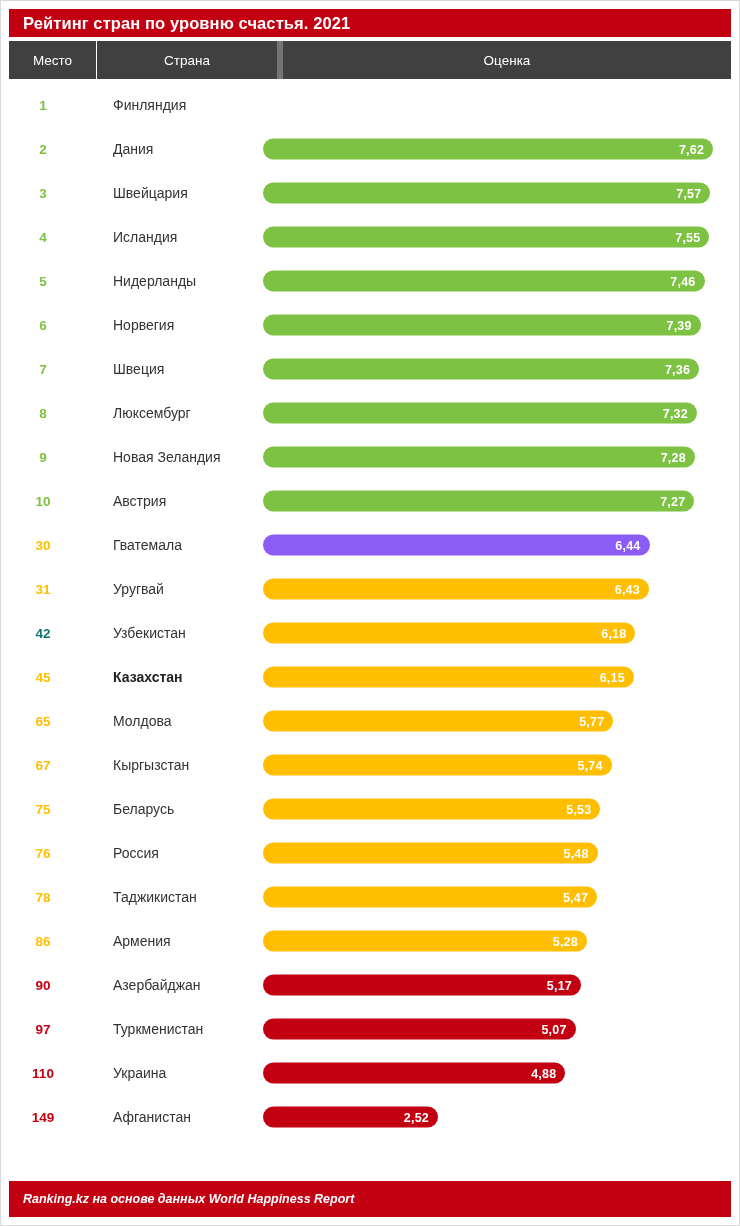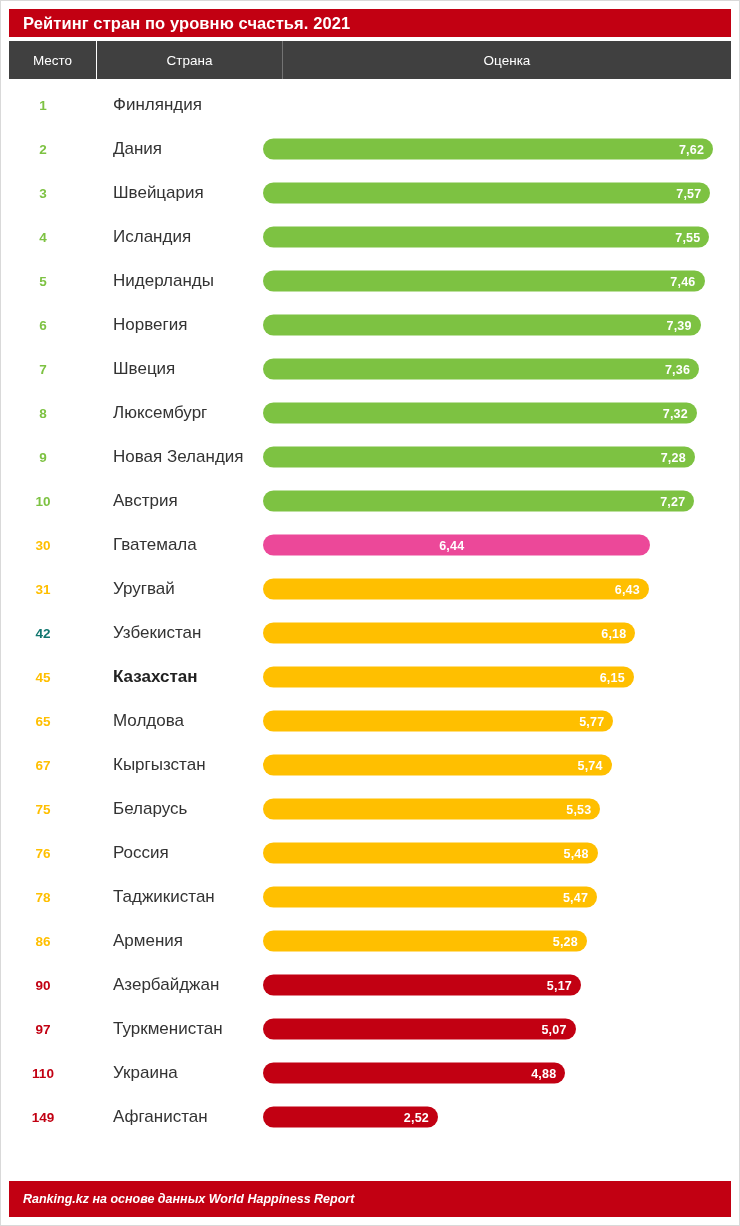--- a/index.html
+++ b/index.html
@@ -40,21 +40,21 @@
     box-sizing:border-box;
   }
   .col-head .cell{
     background:#404040;
     color:#ffffff;
     font-size:13.5px;
     display:flex;align-items:center;justify-content:center;
     box-sizing:border-box;
   }
   .col-head .c-rank{width:88px;border-right:1px solid #ffffff;}
-  .col-head .c-country{width:186px;border-right:1px solid #737373;}
+  .col-head .c-country{width:186px;border-right:6px solid #737373;}
   .col-head .c-score{flex:1;}
   
   .rows{
     margin:0 8px;
     padding-top:4px;
   }
   .row{
     height:44px;
     display:flex;
     align-items:center;
@@ -63,21 +63,21 @@
   .rank{
     width:68px;
     text-align:center;
     font-size:13.5px;
     font-weight:bold;
     flex:0 0 68px;
   }
   .country{
     width:186px;
     flex:0 0 186px;
-    font-size:17px;
+    font-size:14px;
     color:#333333;
     padding-left:36px;
     box-sizing:border-box;
   }
   .country.highlight{font-weight:bold;color:#222;}
   .bar-wrap{
     flex:1;
     height:44px;
     position:relative;
   }
@@ -214,21 +214,21 @@
         <div class="bar-wrap">
           <div class="bar" style="width: 431.3px; background: rgb(125, 194, 66);">
             <span class="val">7,27</span>
           </div>
         </div>
       </div>
       <div class="row">
         <div class="rank" style="color: rgb(255, 191, 0);">30</div>
         <div class="country">Гватемала</div>
         <div class="bar-wrap">
-          <div class="bar" style="width: 386.5px; background: #ec4899; justify-content: center;">
+          <div class="bar" style="width: 386.5px; background: #8b5cf6;">
             <span class="val">6,44</span>
           </div>
         </div>
       </div>
       <div class="row">
         <div class="rank" style="color: rgb(255, 191, 0);">31</div>
         <div class="country">Уругвай</div>
         <div class="bar-wrap">
           <div class="bar" style="width: 385.9px; background: rgb(255, 191, 0);">
             <span class="val">6,43</span>

